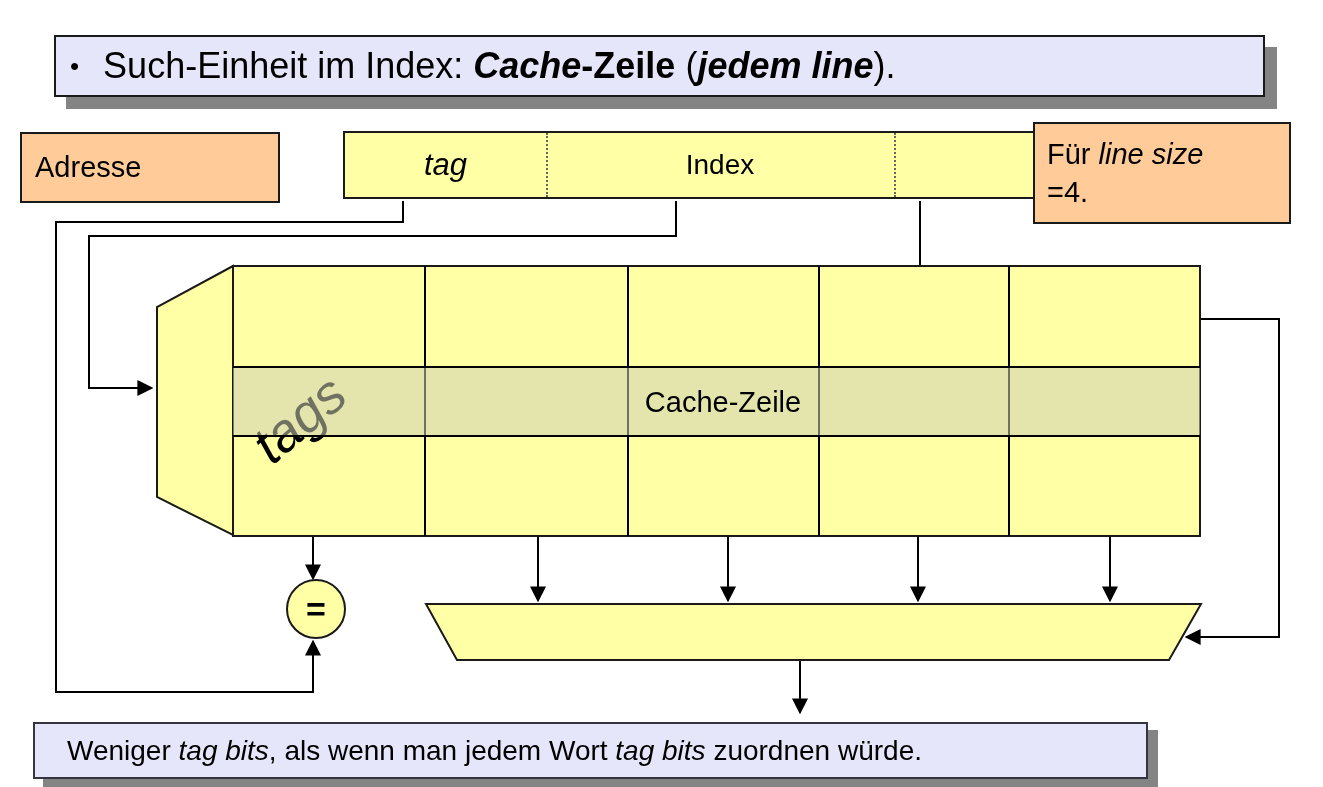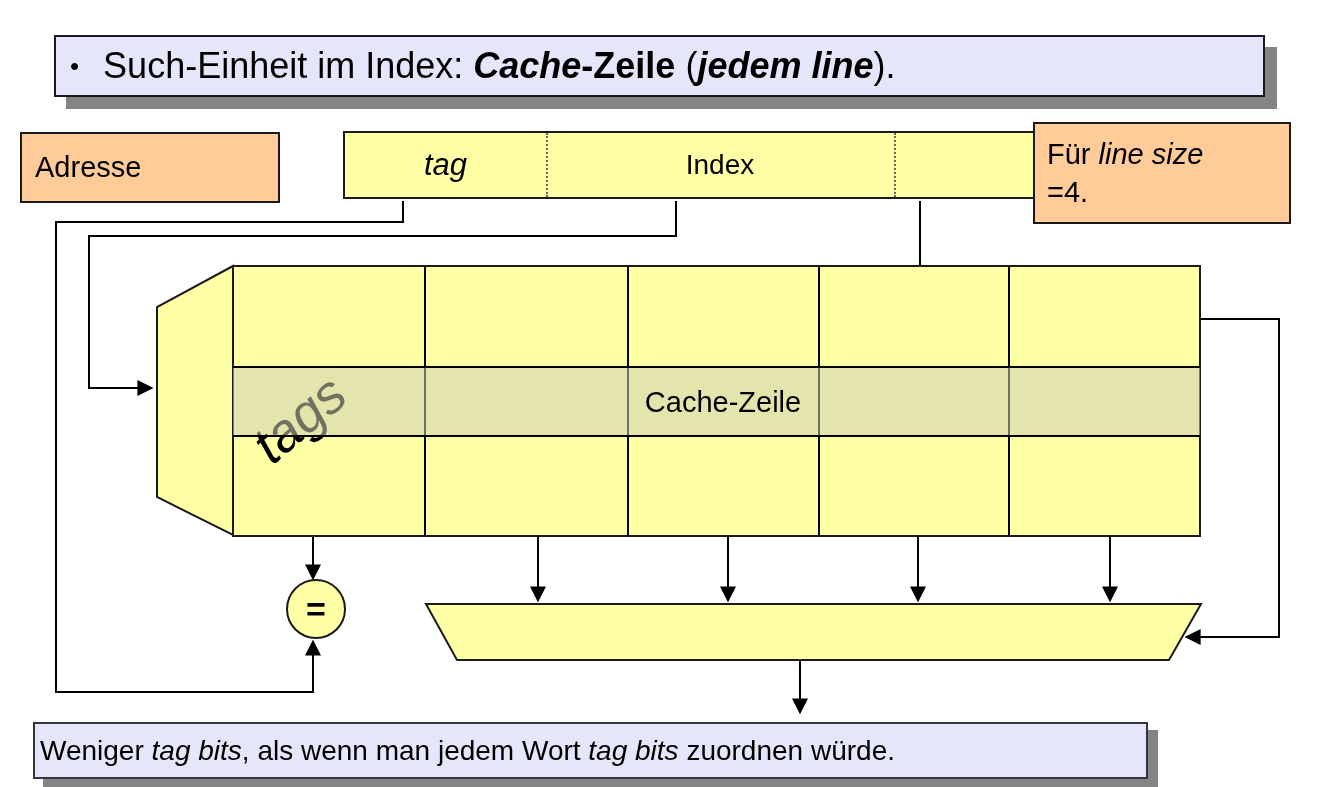--- a/index.html
+++ b/index.html
@@ -18,21 +18,21 @@
   
   .banner{
     background:var(--lavender);
     border:2px solid var(--box-border);
     box-shadow:12px 12px 0 var(--shadow);
     display:flex;align-items:center;
     z-index:3;
   }
   .title-box{left:54px;top:35px;width:1211px;height:62px;font-size:36px;padding-left:14px;}
   .title-box .bullet{font-size:26px;margin-right:24px;}
-  .bottom-box{left:33px;top:722px;width:1115px;height:57px;font-size:28px;padding-left:5px;
+  .bottom-box{left:33px;top:722px;width:1115px;height:57px;font-size:28px;padding-left:32px;
     border:2px solid #35353f;box-shadow:10px 8px 0 var(--shadow);}
 
   .bi{font-weight:bold;font-style:italic;}
   .b{font-weight:bold;}
   .i{font-style:italic;}
 
   
   .note{
     background:var(--peach);
     border:2px solid var(--box-border);

